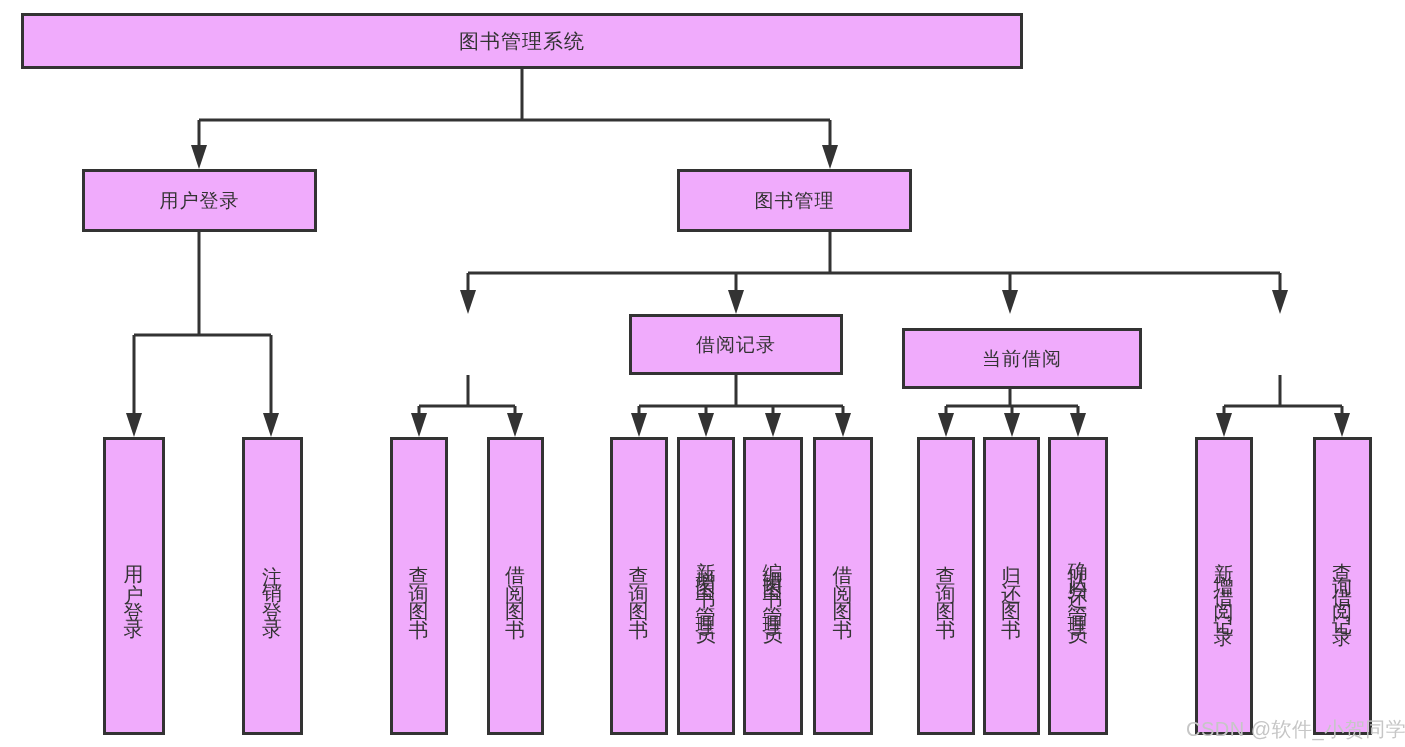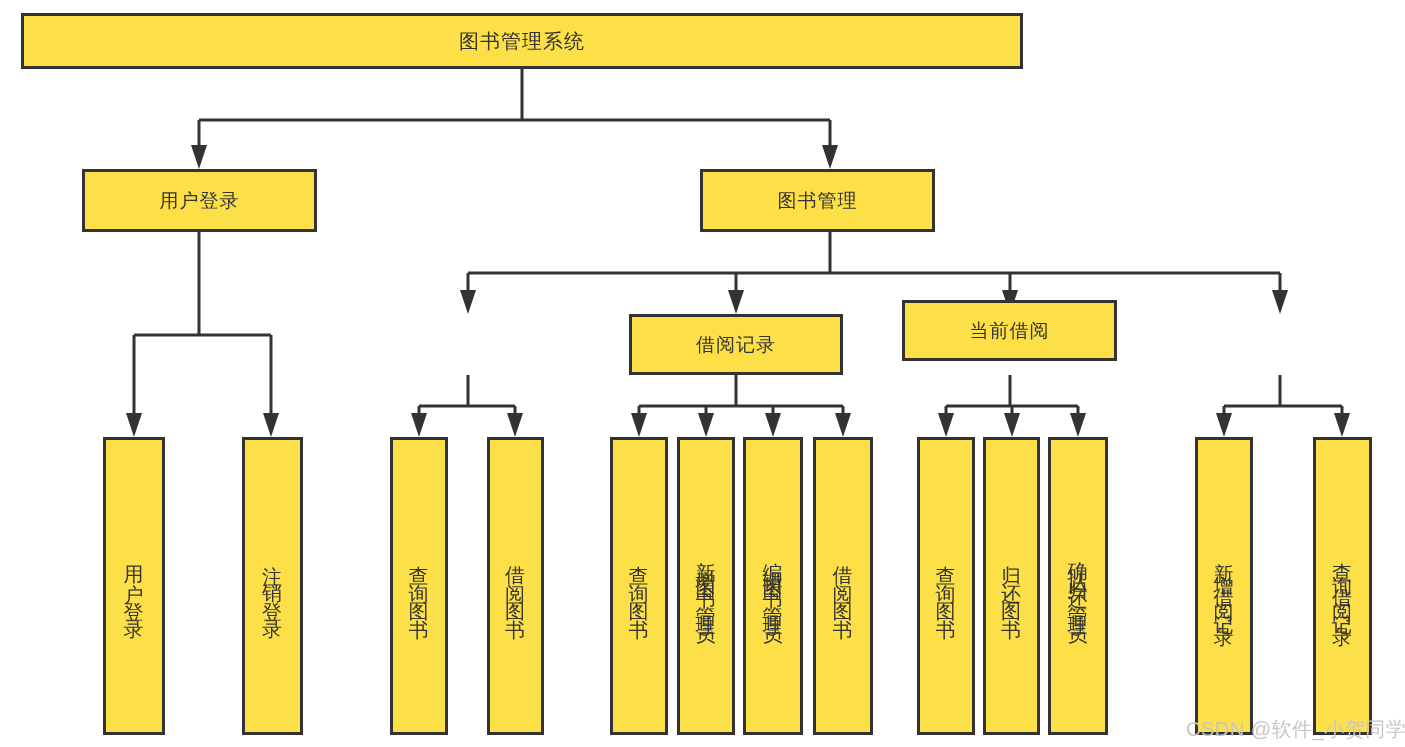--- a/index.html
+++ b/index.html
@@ -2,21 +2,21 @@
 <html><head>
 <meta charset="utf-8">
 <style>
   html,body{margin:0;padding:0;background:#fff;}
   .stage{
     position:relative;width:1405px;height:747px;background:#fff;
     font-family:"Liberation Sans","DejaVu Sans",sans-serif;color:#333;overflow:hidden;
   }
   .wires{position:absolute;left:0;top:0;z-index:1;}
   .node{
-    position:absolute;box-sizing:border-box;border:3px solid #333;background:#fde047;
+    position:absolute;box-sizing:border-box;border:3px solid #333;background:#f0abfc;
     display:flex;align-items:center;justify-content:center;z-index:2;
   }
   .h{font-size:19px;letter-spacing:1px;white-space:nowrap;}
   .root{font-size:20px;}
   .v span{
     writing-mode:vertical-rl;text-orientation:mixed;
     font-size:20px;line-height:1;display:block;
   }
   .vs span{letter-spacing:18px;}
   .vm span{letter-spacing:13px;}
@@ -67,24 +67,24 @@
       <polygon points="1004,413 1020,413 1012,437"></polygon>
       <polygon points="1070,413 1086,413 1078,437"></polygon>
       <polygon points="1216,413 1232,413 1224,437"></polygon>
       <polygon points="1334,413 1350,413 1342,437"></polygon>
     </g>
   </svg>
 
   <div class="node h root" style="left:21px;top:13px;width:1002px;height:56px">图书管理系统</div>
 
   <div class="node h" style="left:82px;top:169px;width:235px;height:63px">用户登录</div>
-  <div class="node h" style="left:700px;top:169px;width:235px;height:63px">图书管理</div>
+  <div class="node h" style="left:677px;top:169px;width:235px;height:63px">图书管理</div>
 
   <div class="node h" style="left:629px;top:314px;width:214px;height:61px">借阅记录</div>
-  <div class="node h" style="left:902px;top:300px;width:215px;height:61px">当前借阅</div>
+  <div class="node h" style="left:902px;top:328px;width:240px;height:61px">当前借阅</div>
 
   <div class="node v vs" style="left:103px;top:437px;width:62px;height:298px">
     <span>用户登录</span>
     </div>
   <div class="node v vs" style="left:242px;top:437px;width:61px;height:298px">
     <span>注销登录</span>
     </div>
 
   <div class="node v vs" style="left:390px;top:437px;width:58px;height:298px">
     <span>查询图书</span>

